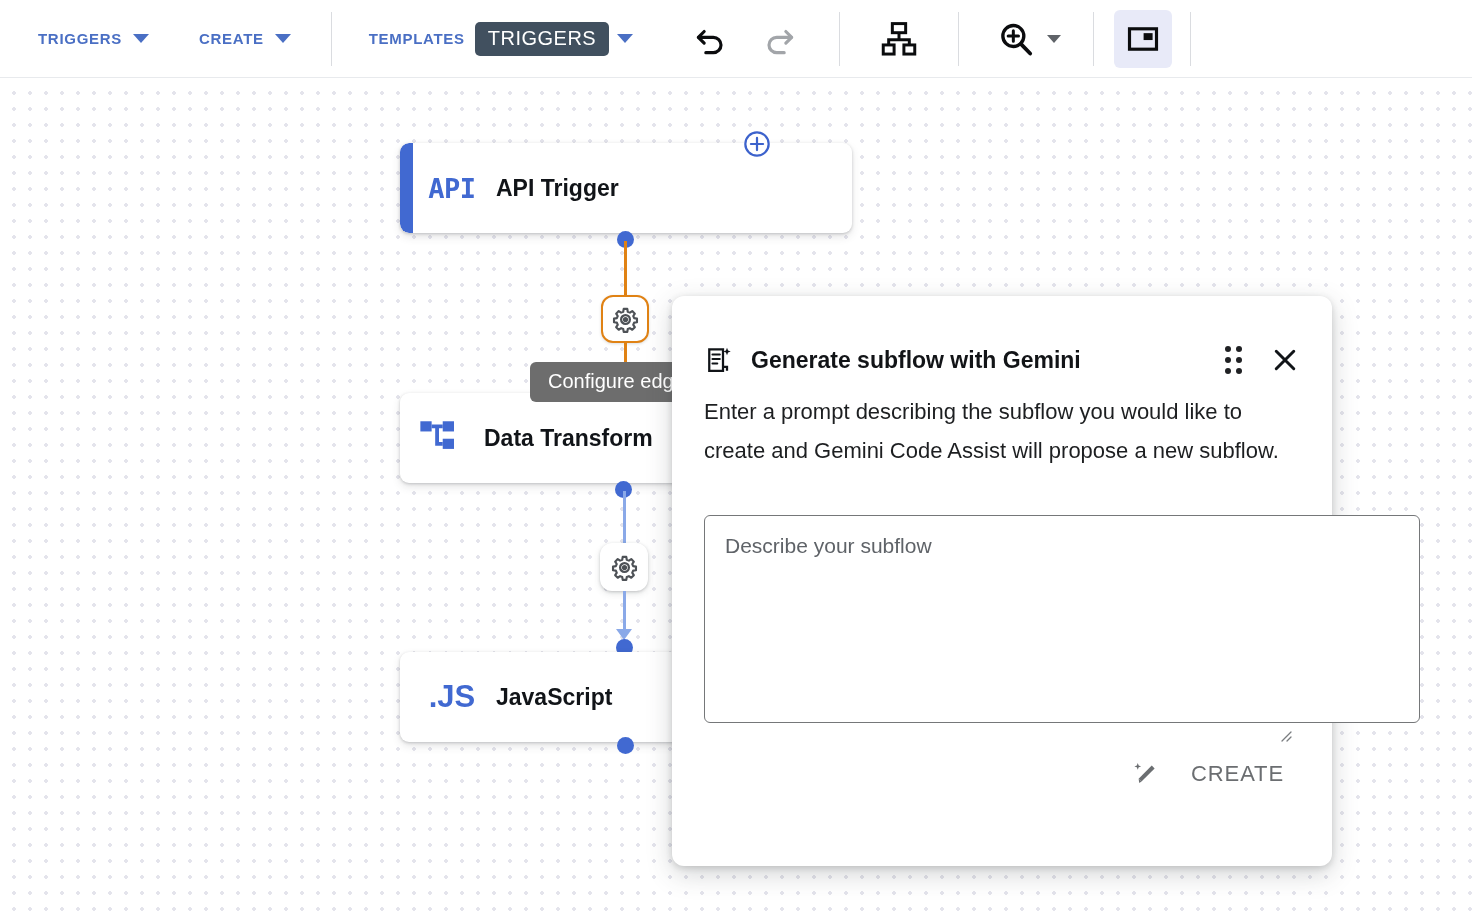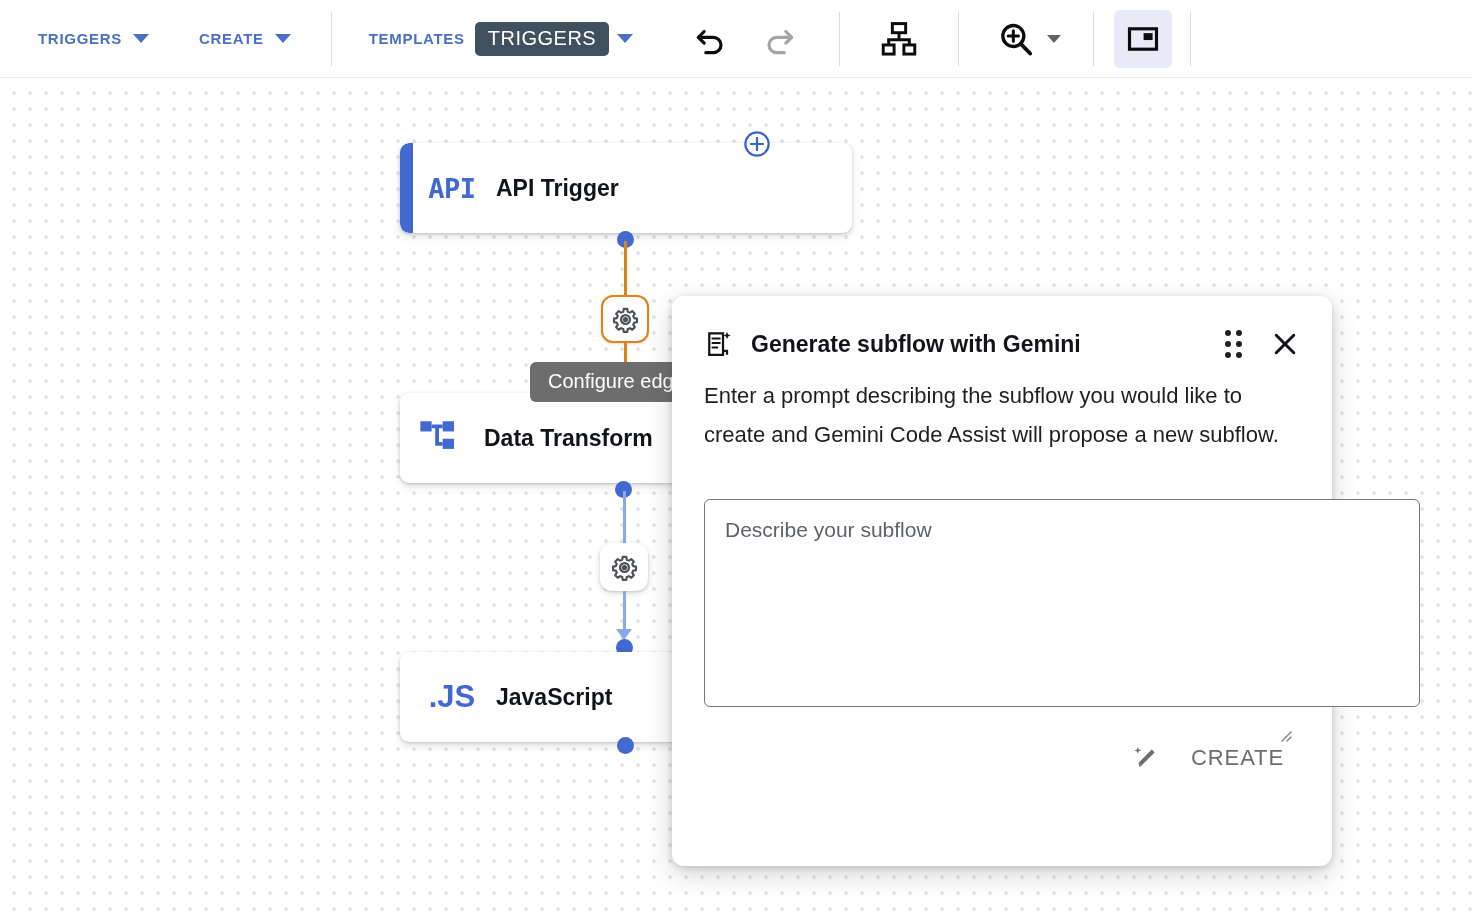--- a/index.html
+++ b/index.html
@@ -174,21 +174,21 @@
 
   
   #gemini-dialog {
     position: absolute;
     left: 672px; top: 296px;
     width: 660px; height: 570px;
     background: #ffffff;
     border-radius: 12px;
     box-shadow: 0 2px 6px rgba(60,64,67,0.2), 0 8px 26px rgba(60,64,67,0.22);
     z-index: 40;
-    padding: 0 32px;
+    padding: 16px 32px;
   }
   #dlg-header {
     display: flex; align-items: center;
     padding-top: 34px;
     height: 62px;
   }
   #dlg-title {
     font-size: 23px;
     font-weight: 700;
     color: #121417;

